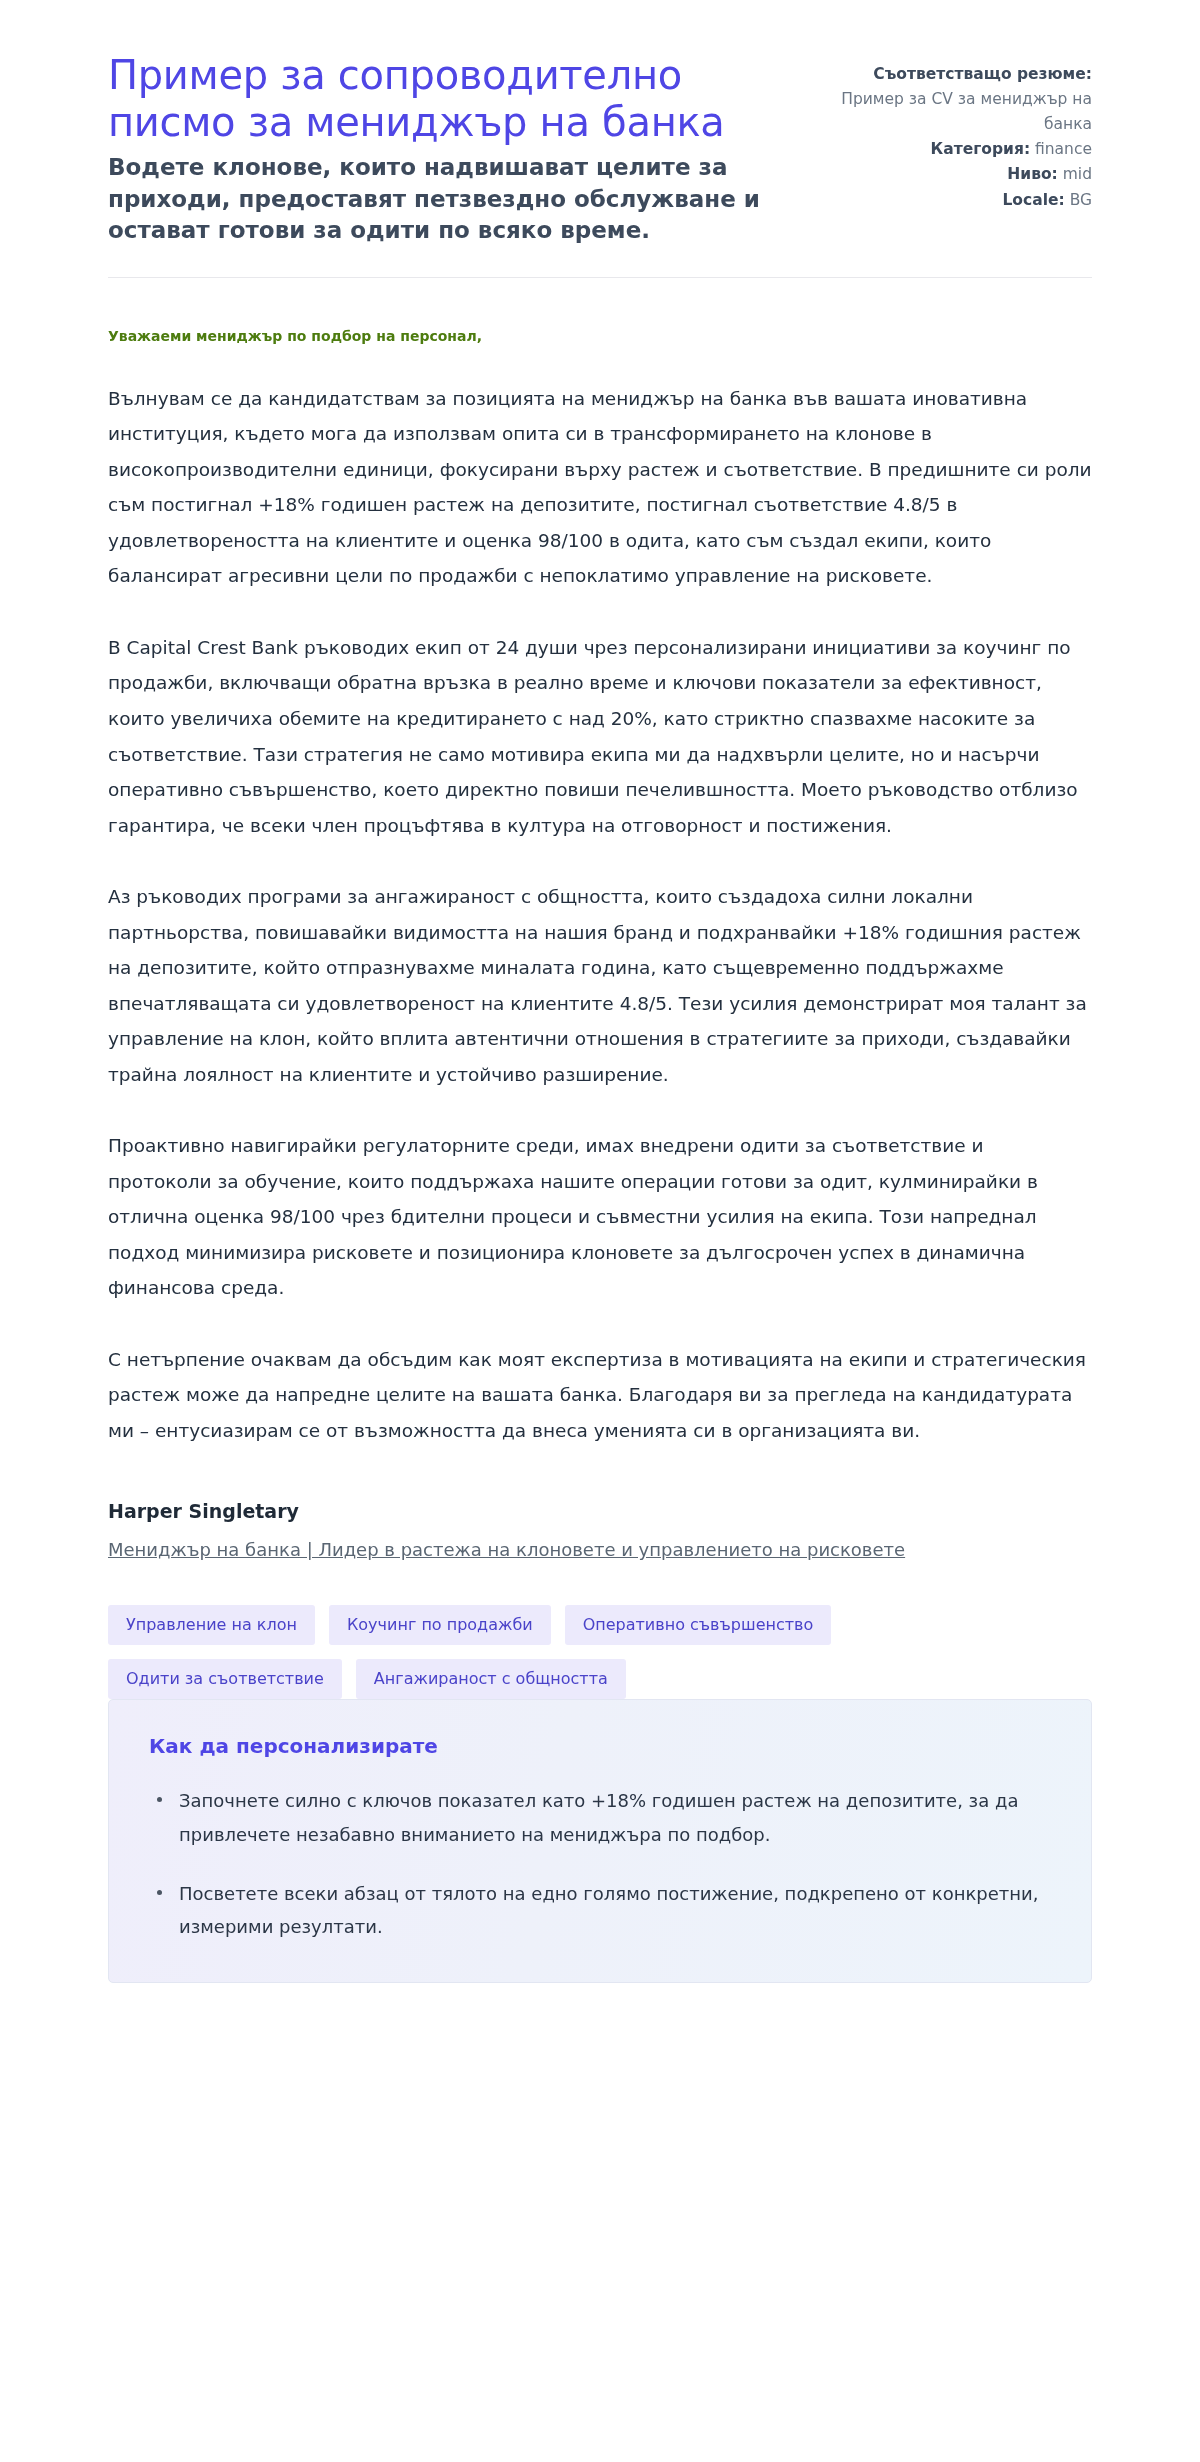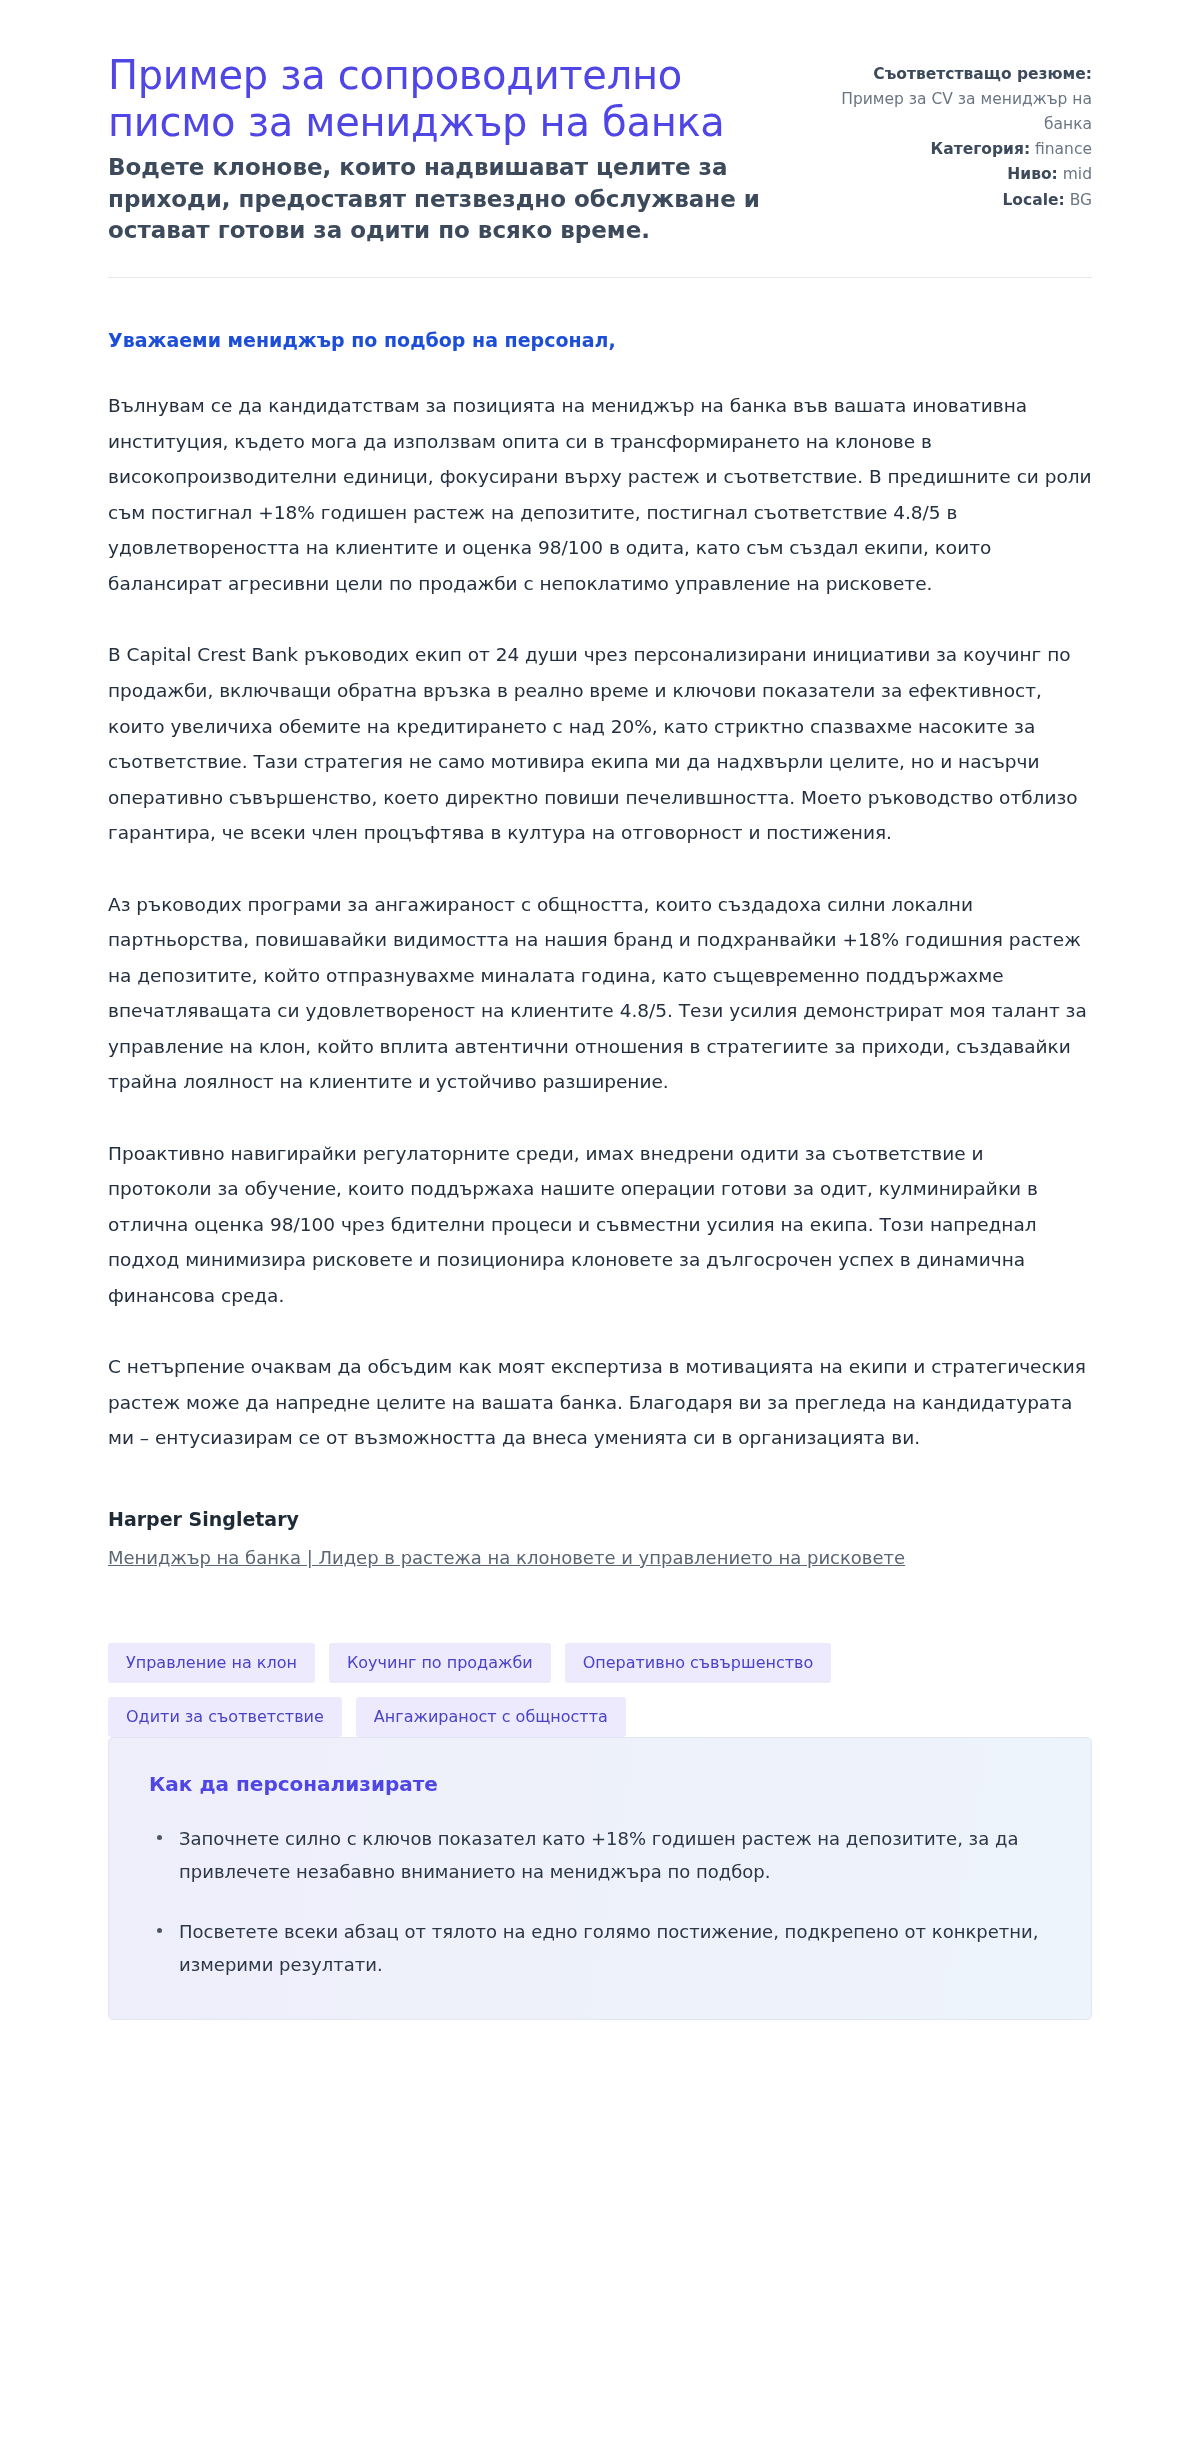--- a/index.html
+++ b/index.html
@@ -69,23 +69,23 @@
     border-top: 1px solid #e8e8ec;
     margin: 8px 0 0 0;
   }
 
   
   .letter {
     padding-top: 48px;
   }
   .salutation {
     margin: 0 0 34px 0;
-    font-size: 19px;
-    font-weight: 700;
-    color: #1d4ed8;
+    font-size: 14px;
+    font-weight: 700;
+    color: #4d7c0f;
     line-height: 1.5;
   }
   .body-par {
     margin: 0 0 36px 0;
     font-size: 18.5px;
     line-height: 1.92;
     color: #24303f;
     text-align: left;
   }
 
@@ -100,21 +100,21 @@
   .sig-role {
     margin: 0;
     font-size: 18px;
     line-height: 1.6;
     color: #5a6673;
     text-decoration: underline;
   }
 
   
   .tag-list {
-    margin-top: 70px;
+    margin-top: 40px;
     display: flex;
     flex-wrap: wrap;
     gap: 14px 14px;
     max-width: 800px;
   }
   .tag-chip {
     background: #eceafc;
     color: #4a43c9;
     font-size: 16px;
     line-height: 1;

